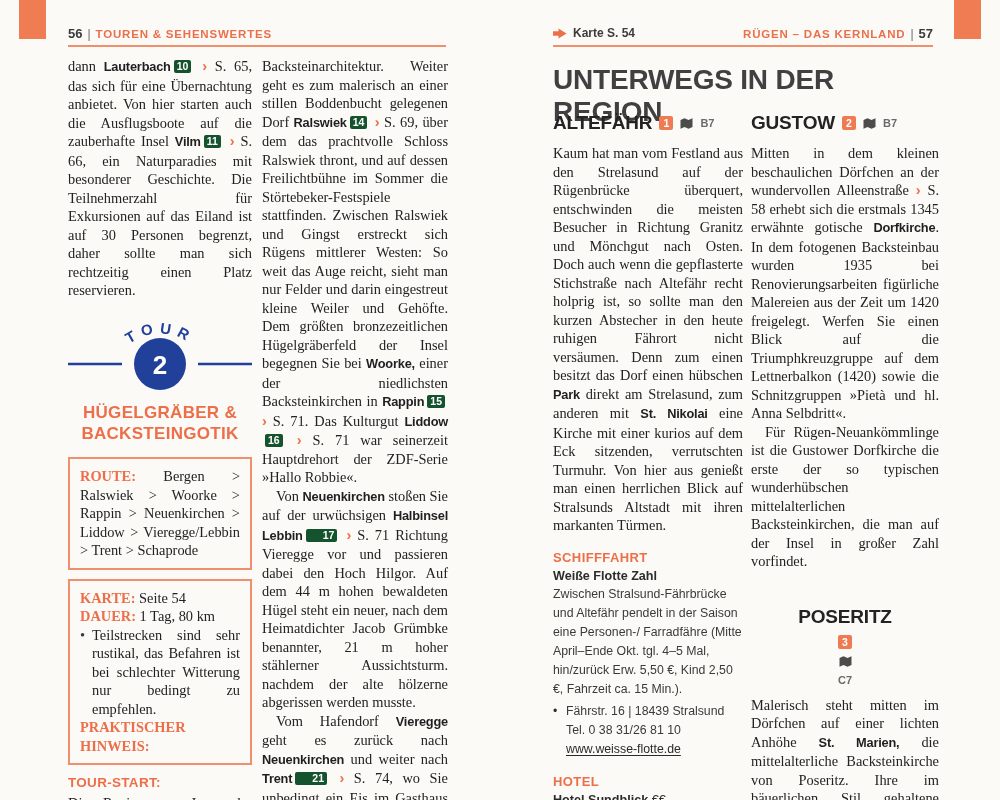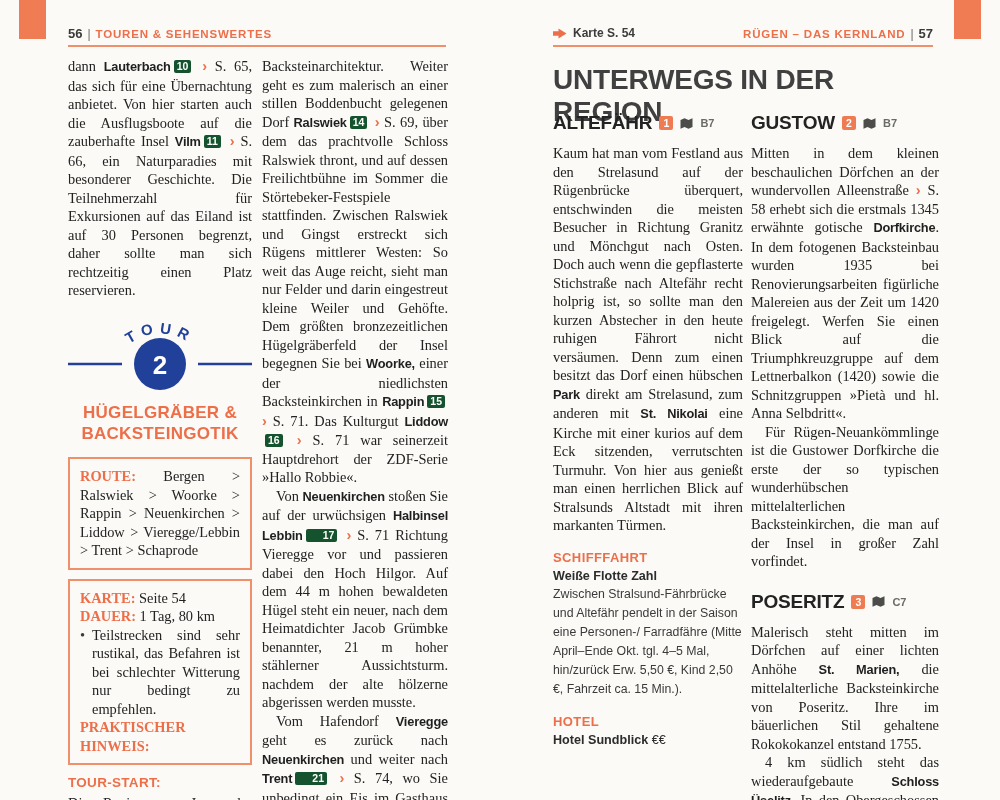--- a/index.html
+++ b/index.html
@@ -150,41 +150,46 @@
             <path d="M0.5 2 L4.5 0.3 L8.5 2 L12.5 0.3 L12.5 9 L8.5 10.7 L4.5 9 L0.5 10.7 Z" fill="#4c4c4a"></path>
           </svg>
       </span>
       <span class="grid-ref">B7</span>
     </div>
     <p>Kaum hat man vom Festland aus den Strelasund auf der Rügenbrücke überquert, entschwinden die meisten Besucher in Richtung Granitz und Mönchgut nach Osten. Doch auch wenn die gepflasterte Stichstraße nach Altefähr recht holprig ist, so sollte man den kurzen Abstecher in den heute ruhigen Fährort nicht versäumen. Denn zum einen besitzt das Dorf einen hübschen <span class="pn">Park</span> direkt am Strelasund, zum anderen mit <span class="pn">St. Nikolai</span> eine Kirche mit einer kurios auf dem Eck sitzenden, verrutschten Turmuhr. Von hier aus genießt man einen herrlichen Blick auf Stralsunds Altstadt mit ihren markanten Türmen.</p>
 
     <div class="info-head">SCHIFFFAHRT</div>
     <div class="info-name">Weiße Flotte Zahl</div>
     <div class="info-text">Zwischen Stralsund-Fährbrücke und Altefähr pendelt in der Saison eine Personen-/ Farradfähre (Mitte April–Ende Okt. tgl. 4–5 Mal, hin/zurück Erw. 5,50 €, Kind 2,50 €, Fahrzeit ca. 15 Min.).</div>
+    <div class="info-bullet">
+      <div>Fährstr. 16 | 18439 Stralsund</div>
+      <div>Tel. 0 38 31/26 81 10</div>
+      <div class="weblink">www.weisse-flotte.de</div>
+    </div>
 
     <div class="info-head">HOTEL</div>
     <div class="info-name"><span>Hotel Sundblick</span> <span class="price">€€</span></div>
 
   </div>
 
   <div class="col serif" id="r-col2">
     <div class="sec-head first">
       <span class="sec-title">GUSTOW</span>
       <span class="sec-badge">2</span>
       <span class="map-icon">
         <svg width="13" height="11" viewBox="0 0 13 11">
             <path d="M0.5 2 L4.5 0.3 L8.5 2 L12.5 0.3 L12.5 9 L8.5 10.7 L4.5 9 L0.5 10.7 Z" fill="#4c4c4a"></path>
           </svg>
       </span>
       <span class="grid-ref">B7</span>
     </div>
     <p>Mitten in dem kleinen beschaulichen Dörfchen an der wundervollen Alleenstraße <span class="arr">›</span>&nbsp;S. 58 erhebt sich die erstmals 1345 erwähnte gotische <span class="pn">Dorfkirche</span>. In dem fotogenen Backsteinbau wurden 1935 bei Renovierungsarbeiten figürliche Malereien aus der Zeit um 1420 freigelegt. Werfen Sie einen Blick auf die Triumphkreuzgruppe auf dem Lettnerbalkon (1420) sowie die Schnitzgruppen »Pietà und hl. Anna Selbdritt«.</p>
     <p class="indent">Für Rügen-Neuankömmlinge ist die Gustower Dorfkirche die erste der so typischen wunderhübschen mittelalterlichen Backsteinkirchen, die man auf der Insel in großer Zahl vorfindet.</p>
 
-    <div class="sec-head" style="margin-top:20px;">
+    <div class="sec-head" style="margin-top:35px;flex-direction:column;">
       <span class="sec-title">POSERITZ</span>
       <span class="sec-badge">3</span>
       <span class="map-icon">
         <svg width="13" height="11" viewBox="0 0 13 11">
             <path d="M0.5 2 L4.5 0.3 L8.5 2 L12.5 0.3 L12.5 9 L8.5 10.7 L4.5 9 L0.5 10.7 Z" fill="#4c4c4a"></path>
           </svg>
       </span>
       <span class="grid-ref">C7</span>
     </div>
     <p>Malerisch steht mitten im Dörfchen auf einer lichten Anhöhe <span class="pn">St. Marien,</span> die mittelalterliche Backsteinkirche von Poseritz. Ihre im bäuerlichen Stil gehaltene Rokokokanzel entstand 1755.</p>

